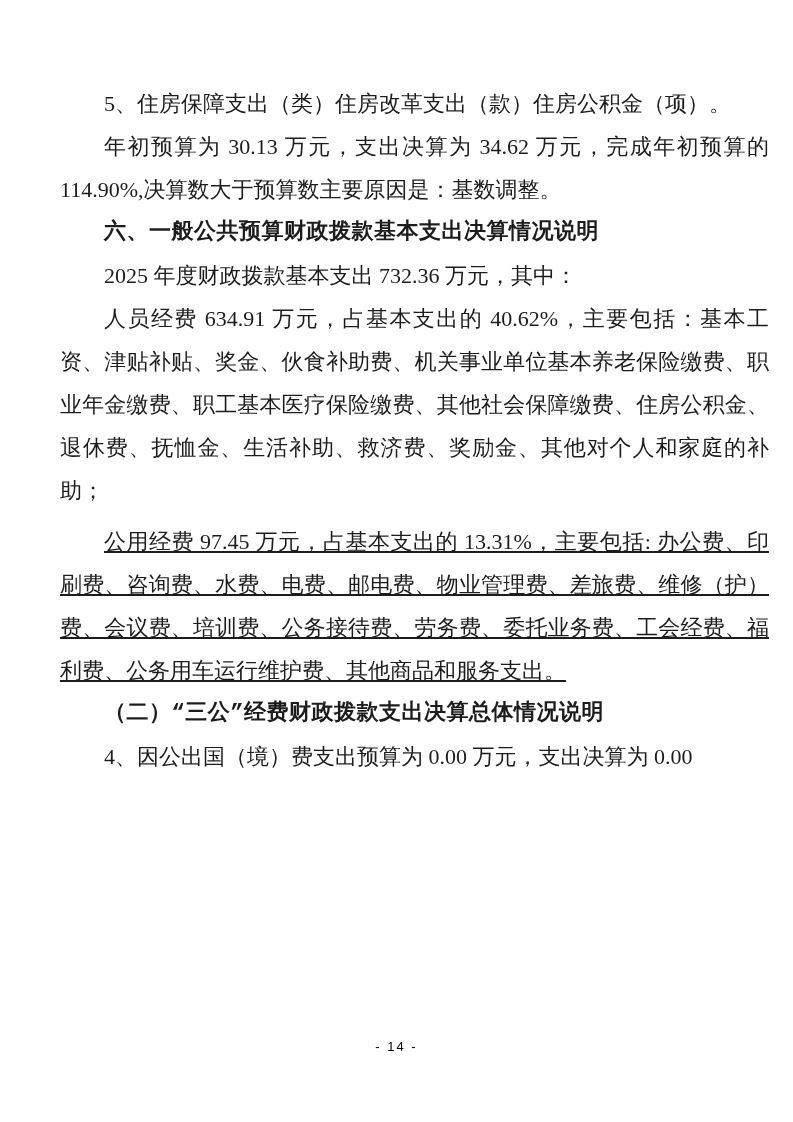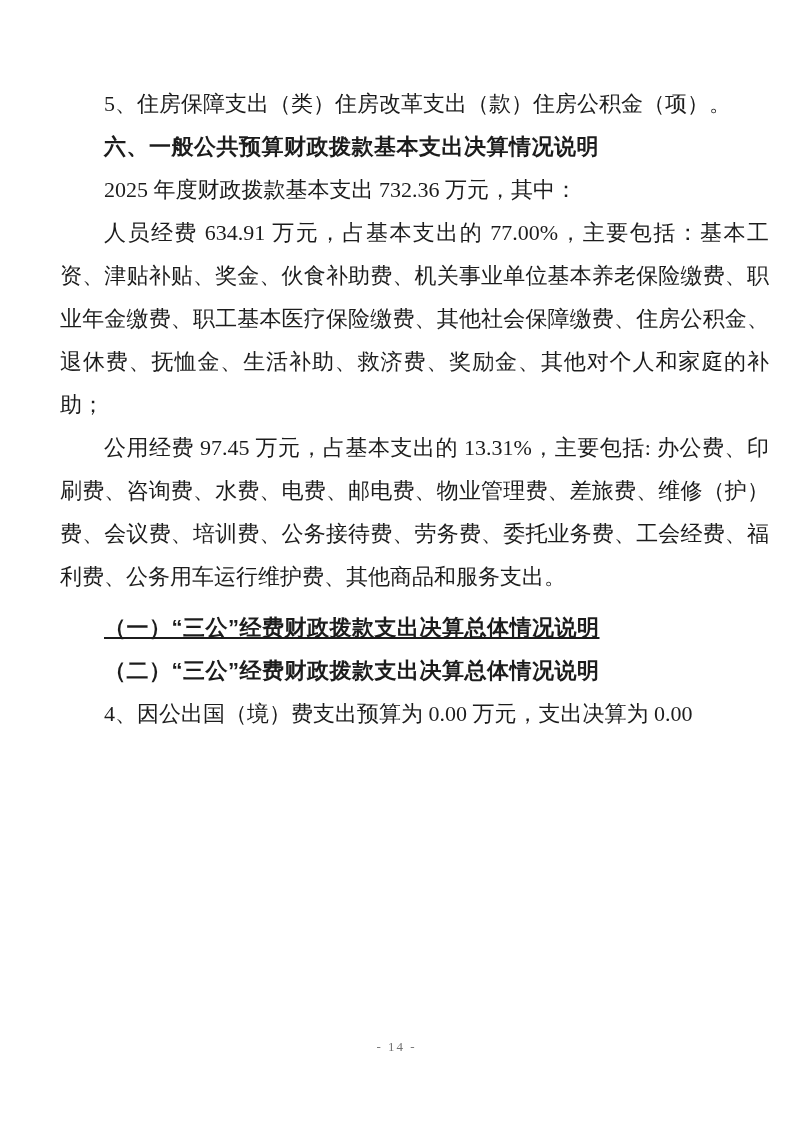--- a/index.html
+++ b/index.html
@@ -25,49 +25,49 @@
     line-height: 43px;
     text-align: justify;
   }
   .content p {
     margin: 0;
     padding: 0;
     text-indent: 2em;
   }
   .content p.heading {
     font-weight: bold;
-    font-family: Liberation Sans, sans-serif;
+    font-family: Liberation Mono, monospace;
     letter-spacing: 0.5px;
   }
   
   .content p:nth-child(6) {
     margin-top: 8px;
     text-decoration: underline;
   }
   .page-footer {
     position: absolute;
     left: 0;
     right: 0;
     top: 1038px;
     text-align: center;
     font-size: 13px;
     line-height: 18px;
-    font-family: Liberation Serif, serif;
-    color: #737373;
+    font-family: Liberation Sans, sans-serif;
+    color: #000000;
     letter-spacing: 2px;
   }
 </style>
 </head>
 <body>
 
 <div class="page">
   <div class="content" id="doc-content">
       <p class="para">5、住房保障支出（类）住房改革支出（款）住房公积金（项）。</p>
+      <p class="para">年初预算为 30.13 万元，支出决算为 34.62 万元，完成年初预算的 114.90%,决算数大于预算数主要原因是：基数调整。</p>
       <p class="heading">六、一般公共预算财政拨款基本支出决算情况说明</p>
       <p class="para">2025 年度财政拨款基本支出 732.36 万元，其中：</p>
-      <p class="para">人员经费 634.91 万元，占基本支出的 77.00%，主要包括：基本工资、津贴补贴、奖金、伙食补助费、机关事业单位基本养老保险缴费、职业年金缴费、职工基本医疗保险缴费、其他社会保障缴费、住房公积金、退休费、抚恤金、生活补助、救济费、奖励金、其他对个人和家庭的补助；</p>
+      <p class="para">人员经费 634.91 万元，占基本支出的 40.62%，主要包括：基本工资、津贴补贴、奖金、伙食补助费、机关事业单位基本养老保险缴费、职业年金缴费、职工基本医疗保险缴费、其他社会保障缴费、住房公积金、退休费、抚恤金、生活补助、救济费、奖励金、其他对个人和家庭的补助；</p>
       <p class="para">公用经费 97.45 万元，占基本支出的 13.31%，主要包括: 办公费、印刷费、咨询费、水费、电费、邮电费、物业管理费、差旅费、维修（护）费、会议费、培训费、公务接待费、劳务费、委托业务费、工会经费、福利费、公务用车运行维护费、其他商品和服务支出。</p>
-      <p class="heading">（一）“三公”经费财政拨款支出决算总体情况说明</p>
       <p class="heading">（二）“三公”经费财政拨款支出决算总体情况说明</p>
       <p class="para">4、因公出国（境）费支出预算为 0.00 万元，支出决算为 0.00</p>
     </div>
   <div class="page-footer">- 14 -</div>
 </div>
 
 </body></html>

